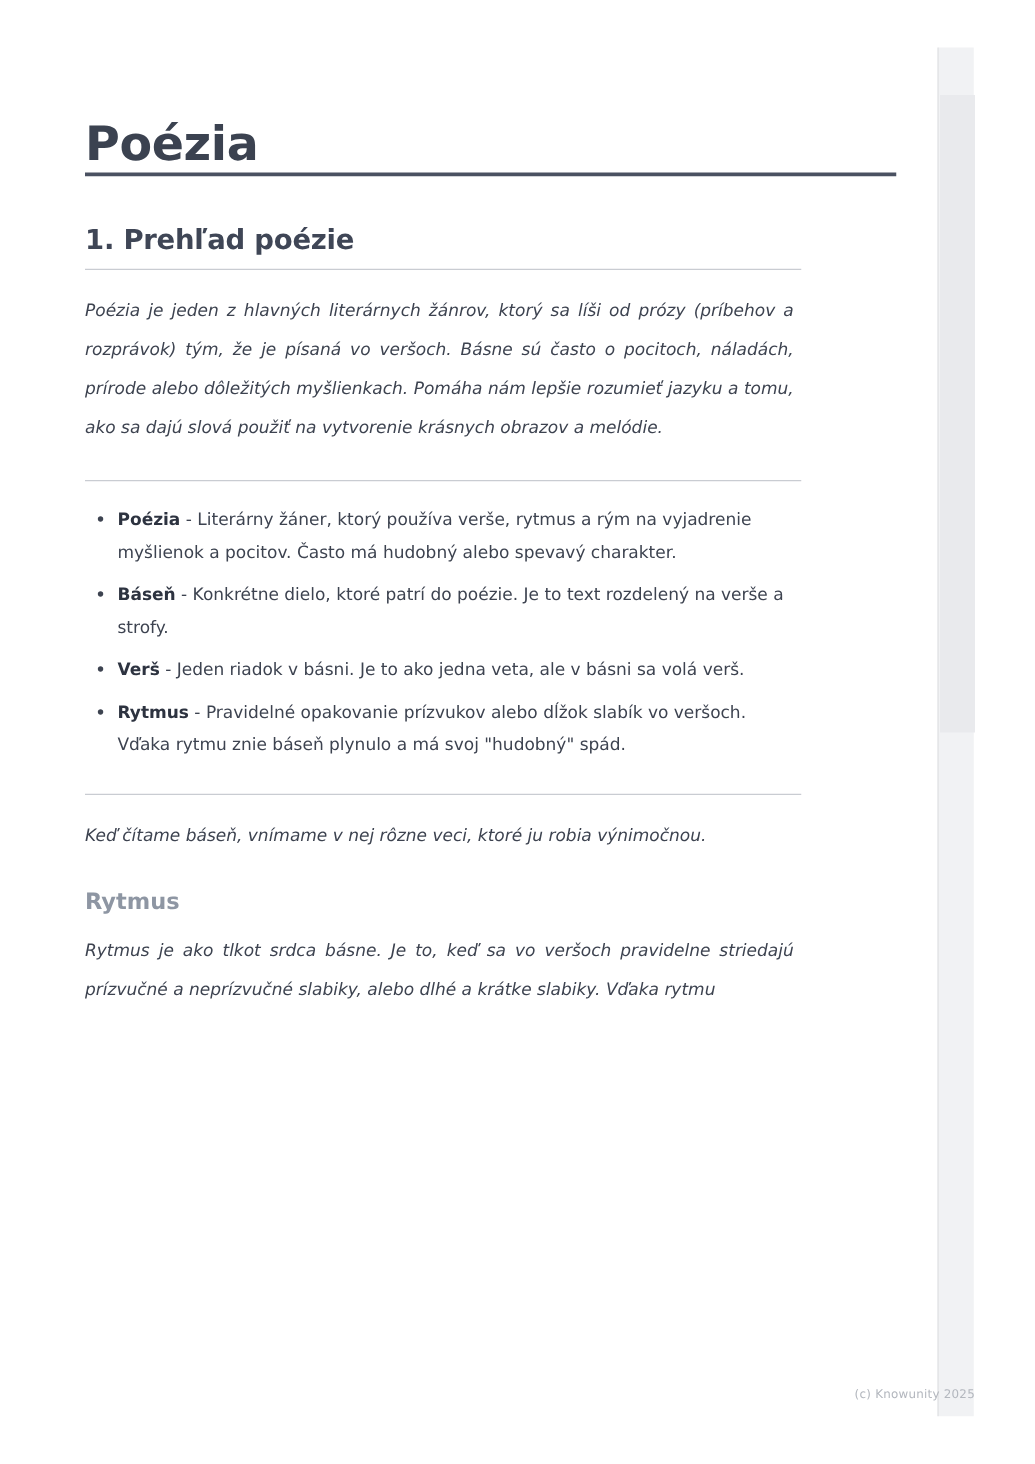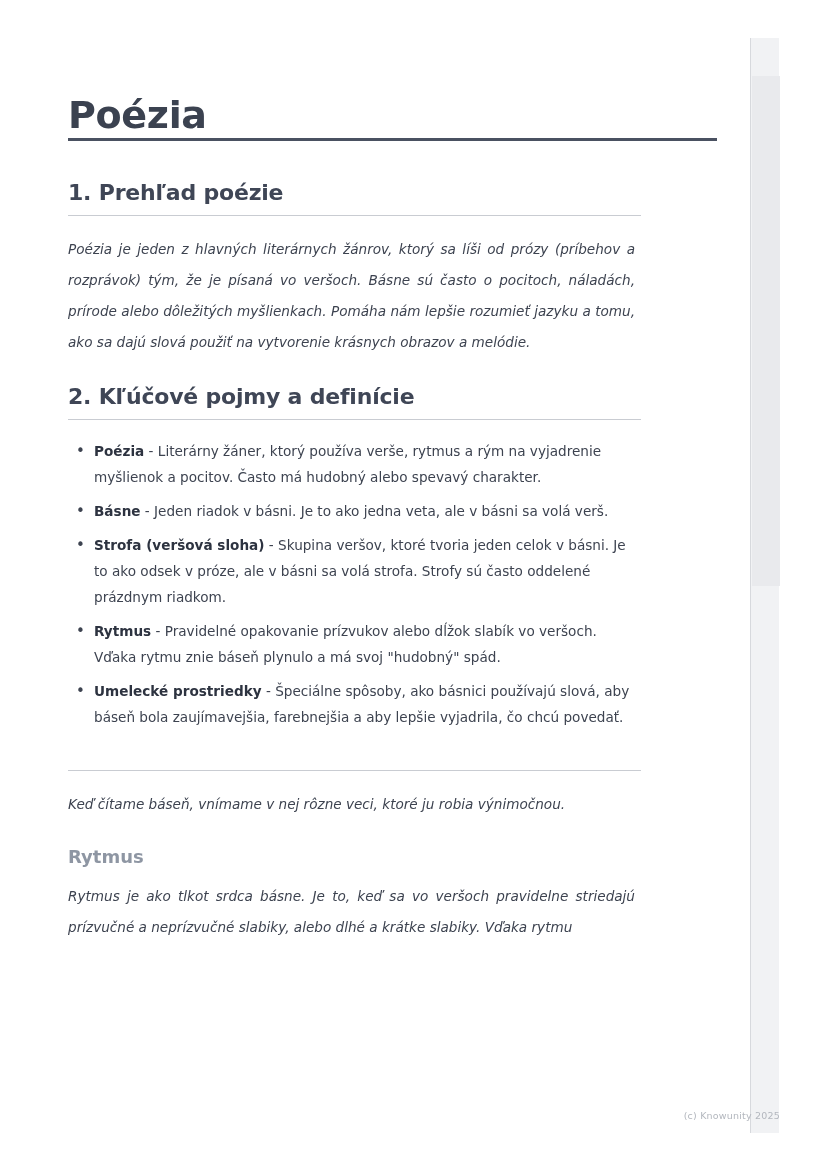--- a/index.html
+++ b/index.html
@@ -107,21 +107,21 @@
     font-size: 13.6px;
     line-height: 31px;
     color: #3d4350;
     margin: 0 0 26px 0;
     text-align: justify;
     font-style: italic;
   }
 
   ul.terms {
     list-style: none;
-    margin: 0 0 40px 0;
+    margin: 0 0 26px 0;
     padding: 0;
   }
   ul.terms li {
     position: relative;
     padding-left: 26px;
     font-size: 13.6px;
     line-height: 26px;
     color: #3d4350;
     margin-bottom: 8px;
   }
@@ -164,38 +164,34 @@
 
     <h1 class="doc-title">Poézia</h1>
     <div class="title-rule"></div>
 
     <div class="body-wrap">
 
       <h2 class="section">1. Prehľad poézie</h2>
       <div class="sec-rule"></div>
       <p class="para">Poézia je jeden z hlavných literárnych žánrov, ktorý sa líši od prózy (príbehov a rozprávok) tým, že je písaná vo veršoch. Básne sú často o pocitoch, náladách, prírode alebo dôležitých myšlienkach. Pomáha nám lepšie rozumieť jazyku a tomu, ako sa dajú slová použiť na vytvorenie krásnych obrazov a melódie.</p>
 
-      <h2 class="section">2. Kľúčové pojmy a definície</h2>
       <div class="sec-rule"></div>
 
       <ul class="terms">
         <li>
           <b>Poézia</b><span> - Literárny žáner, ktorý používa verše, rytmus a rým na vyjadrenie myšlienok a pocitov. Často má hudobný alebo spevavý charakter.</span>
         </li>
         <li>
-          <b>Básne</b><span> - Jeden riadok v básni. Je to ako jedna veta, ale v básni sa volá verš.</span>
-        </li>
-        <li>
-          <b>Strofa (veršová sloha)</b><span> - Skupina veršov, ktoré tvoria jeden celok v básni. Je to ako odsek v próze, ale v básni sa volá strofa. Strofy sú často oddelené prázdnym riadkom.</span>
+          <b>Báseň</b><span> - Konkrétne dielo, ktoré patrí do poézie. Je to text rozdelený na verše a strofy.</span>
+        </li>
+        <li>
+          <b>Verš</b><span> - Jeden riadok v básni. Je to ako jedna veta, ale v básni sa volá verš.</span>
         </li>
         <li>
           <b>Rytmus</b><span> - Pravidelné opakovanie prízvukov alebo dĺžok slabík vo veršoch. Vďaka rytmu znie báseň plynulo a má svoj "hudobný" spád.</span>
-        </li>
-        <li>
-          <b>Umelecké prostriedky</b><span> - Špeciálne spôsoby, ako básnici používajú slová, aby báseň bola zaujímavejšia, farebnejšia a aby lepšie vyjadrila, čo chcú povedať.</span>
         </li>
       </ul>
 
       <div class="sec-rule"></div>
       <p class="para">Keď čítame báseň, vnímame v nej rôzne veci, ktoré ju robia výnimočnou.</p>
 
       <h3 class="sub">Rytmus</h3>
       <p class="para">Rytmus je ako tlkot srdca básne. Je to, keď sa vo veršoch pravidelne striedajú prízvučné a neprízvučné slabiky, alebo dlhé a krátke slabiky. Vďaka rytmu</p>
 
     </div>

